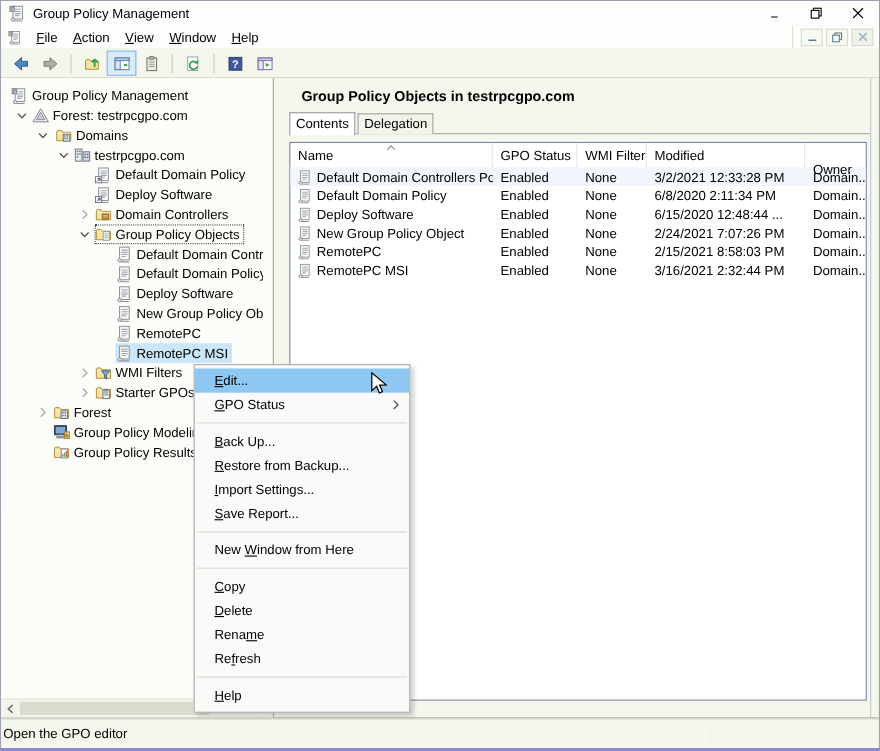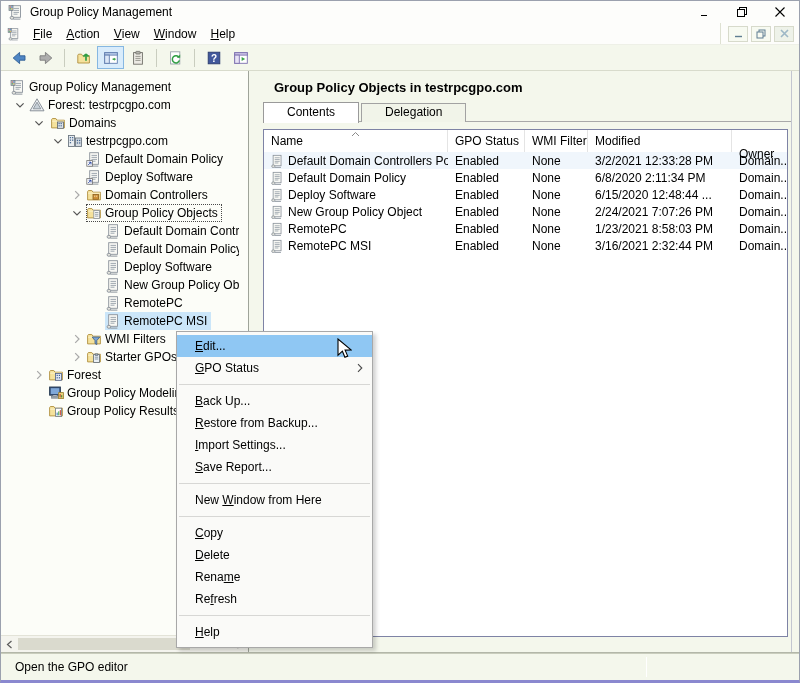--- a/index.html
+++ b/index.html
@@ -41,36 +41,36 @@
   .tsel.selected{background:#cbe6f9;}
   .tsel.focused{outline:1px dotted #4a4a4a;outline-offset:-1px;}
   
   .hscroll{position:absolute;left:0;bottom:0;width:247px;height:17px;background:#f4f4ee;border-top:1px solid #e3e3d8;}
   .hs-btn{position:absolute;top:0;width:17px;height:16px;display:flex;align-items:center;justify-content:center;color:#6a6a6a;font-size:11px;}
   .hs-thumb{position:absolute;left:17px;top:2px;width:172px;height:12px;background:#dadace;}
   
   .right-pane{position:absolute;left:248px;top:0;right:0;height:581px;}
   .pane-title{position:absolute;left:25px;top:9px;font-weight:bold;font-size:13px;}
   .tabs{position:absolute;left:14px;top:30px;height:21px;display:flex;align-items:flex-end;z-index:2;}
-  .tab{height:19px;line-height:17px;padding:0 23px;background:#f1f4e9;border:1px solid #a2a2a2;border-bottom:none;margin-right:2px;}
+  .tab{height:19px;line-height:17px;padding:0 5px;background:#f1f4e9;border:1px solid #a2a2a2;border-bottom:none;margin-right:2px;}
   .tab.active{height:21px;line-height:19px;background:#fff;margin-bottom:-1px;border-color:#9a9a9a;}
   .tabline{position:absolute;left:14px;right:8px;top:50px;height:1px;background:#a9a9a9;z-index:1;}
   .right-edge{position:absolute;right:7px;top:0;bottom:0;width:1px;background:#c3c6d0;}
   .listview{position:absolute;left:14px;top:58px;width:525px;height:508px;background:#fff;border:1px solid #7e83a5;z-index:2;}
   .lv-header{display:flex;height:22px;align-items:stretch;}
   .lvcol{position:relative;display:flex;align-items:center;padding-left:7px;border-right:1px solid #e4e4e4;font-size:12px;}
   .lvsort{position:absolute;top:0px;left:0;right:0;text-align:center;line-height:6px;}
   .lvrow{display:flex;height:17px;align-items:center;}
   .lvrow.tint{background:#f0f6fc;}
   .lvcell{padding-left:7px;overflow:hidden;white-space:nowrap;display:flex;align-items:center;gap:3px;}
   .lvcell.namecell{padding-left:5px;}
   .lvcell .ticon{display:flex;width:16px;height:16px;transform:scale(.9);}
   
   .statusbar{position:absolute;left:0;top:652px;right:0;height:27px;background:#f4f7ec;border-top:1px solid #c9cdbd;display:flex;align-items:center;}
-  .sb-text{padding-left:14px;}
+  .sb-text{padding-left:2px;}
   .sb-div{position:absolute;left:645px;top:3px;bottom:3px;width:1px;background:#d4d7c8;border-right:1px solid #fff;}
   
   .ctxmenu{position:absolute;left:175px;top:330px;width:197px;background:#fafaf8;border:1px solid #a8a8a8;box-shadow:3px 3px 4px rgba(0,0,0,.18);z-index:40;padding:3px 0 4px 0;}
   .cm-item{height:22px;line-height:22px;padding-left:18px;position:relative;font-size:12px;}
   .cm-item u{text-decoration:underline;}
   .cm-item.hl{background:#8fc7f3;}
   .cm-sub{position:absolute;right:9px;top:6px;display:flex;}
   .cm-sep{height:11px;position:relative;}
   .cm-sep::after{content:"";position:absolute;left:2px;right:2px;top:5px;height:1px;background:#d7d7d5;}
   .cursor{position:absolute;left:336px;top:337px;z-index:60;}
@@ -764,21 +764,21 @@
                 </span>
                 <span>RemotePC</span>
               </div>
               <div class="lvcell" style="width: 77px;">
                 <span>Enabled</span>
               </div>
               <div class="lvcell" style="width: 63px;">
                 <span>None</span>
               </div>
               <div class="lvcell" style="width: 144px;">
-                <span>1/23/2021 8:58:03 PM</span>
+                <span>2/15/2021 8:58:03 PM</span>
               </div>
               <div class="lvcell" style="width: 55px;">
                 <span>Domain...</span>
               </div>
             </div>
             <div class="lvrow">
               <div class="lvcell namecell" style="width: 184px;">
                 <span class="ticon">
                   <svg width="16" height="16" viewBox="0 0 16 16">
                     <rect x="3.7" y="1.7" width="8.8" height="11.6" fill="#f8f8f4" stroke="#8a929b" stroke-width="0.9"></rect>

